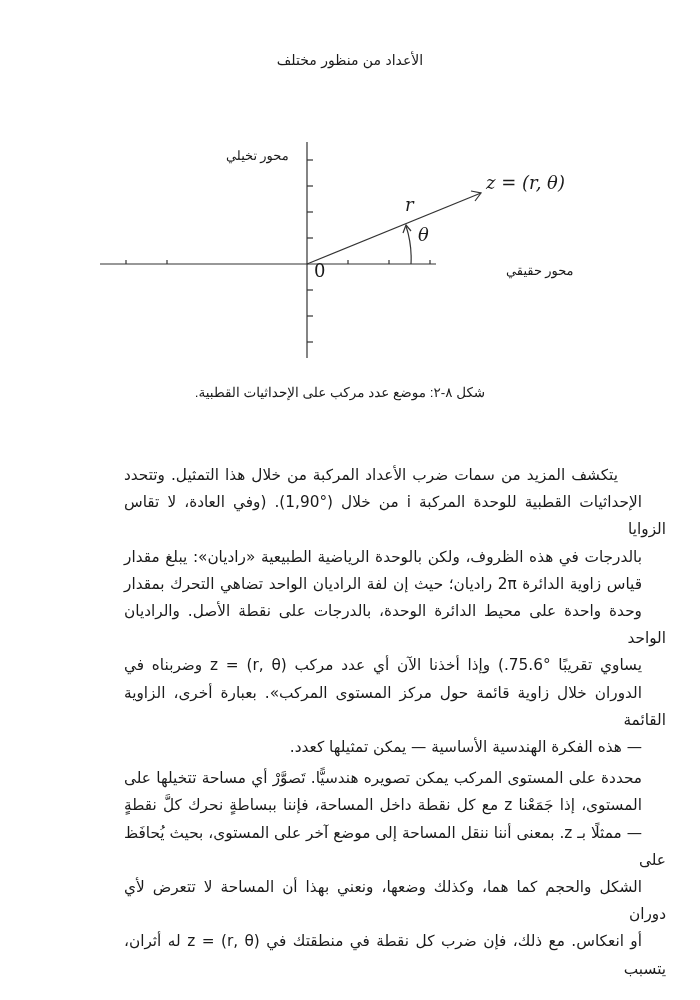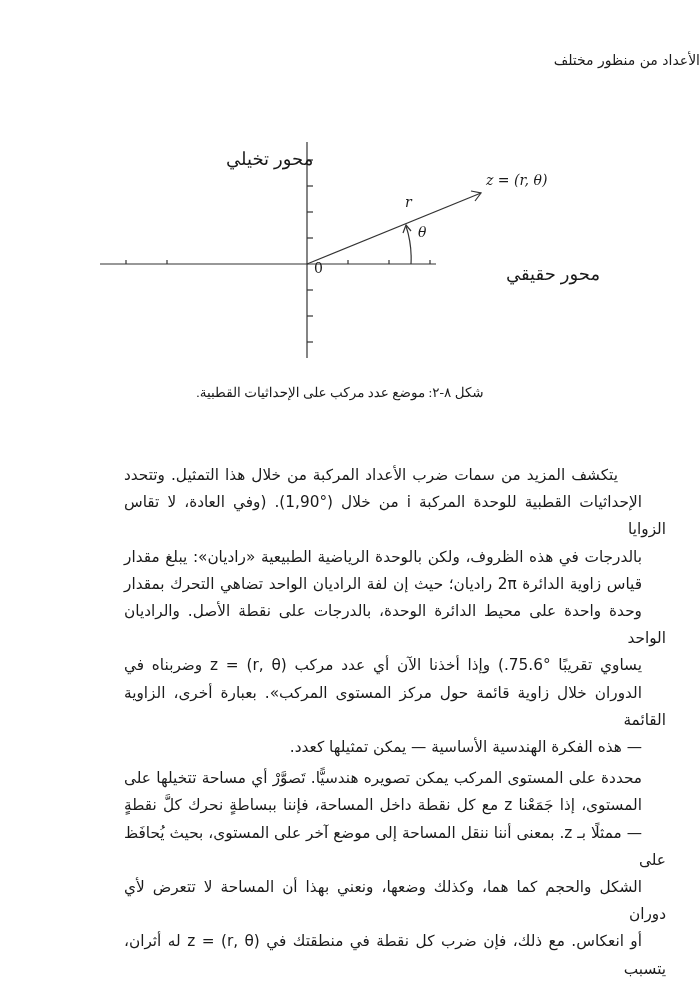--- a/index.html
+++ b/index.html
@@ -1,29 +1,29 @@
 <!DOCTYPE html>
 <html><head>
 <meta charset="utf-8">
 <style>
   html, body { margin: 0; padding: 0; background: #ffffff; }
   body { width: 700px; height: 1000px; position: relative; overflow: hidden; color: #1a1a1a; }
   .running-head {
-    position: absolute; top: 52px; left: 0; width: 700px; 
+    position: absolute; top: 52px; left: 0; width: 700px; text-align: center;
     font-family: "DejaVu Sans", sans-serif; font-size: 14px; direction: rtl;
   }
   .figure { position: absolute; left: 100px; top: 130px; width: 500px; height: 240px; }
   .figure svg { position: absolute; left: 0; top: 0; }
   .axis-label {
-    position: absolute; font-family: Liberation Sans, sans-serif; font-size: 18px; direction: rtl; white-space: nowrap;
+    position: absolute; font-family: Liberation Serif, serif; font-size: 13px; direction: rtl; white-space: nowrap;
   }
-  .math { font-family: "DejaVu Serif", serif; font-style: italic; font-size: 14px; position: absolute; white-space: nowrap; }
+  .math { font-family: "DejaVu Serif", serif; font-style: italic; font-size: 18px; position: absolute; white-space: nowrap; }
   .caption {
     position: absolute; top: 384px; left: 0; width: 680px; text-align: center;
-    font-family: Liberation Serif, serif; font-size: 13.5px; direction: rtl;
+    font-family: Liberation Sans, sans-serif; font-size: 13.5px; direction: rtl;
   }
   .body-text {
     position: absolute; top: 458px; left: 120px; width: 526px;
     font-family: "DejaVu Sans", sans-serif; font-size: 15.3px; line-height: 27.2px;
     direction: rtl; text-align: justify;
   }
   .body-text p { margin: 4px; text-indent: 24px; text-align-last: right; }
   .body-text .line { display: block; text-align: justify; text-align-last: justify; }
   .body-text .line.last { text-align-last: right; }
 </style>

